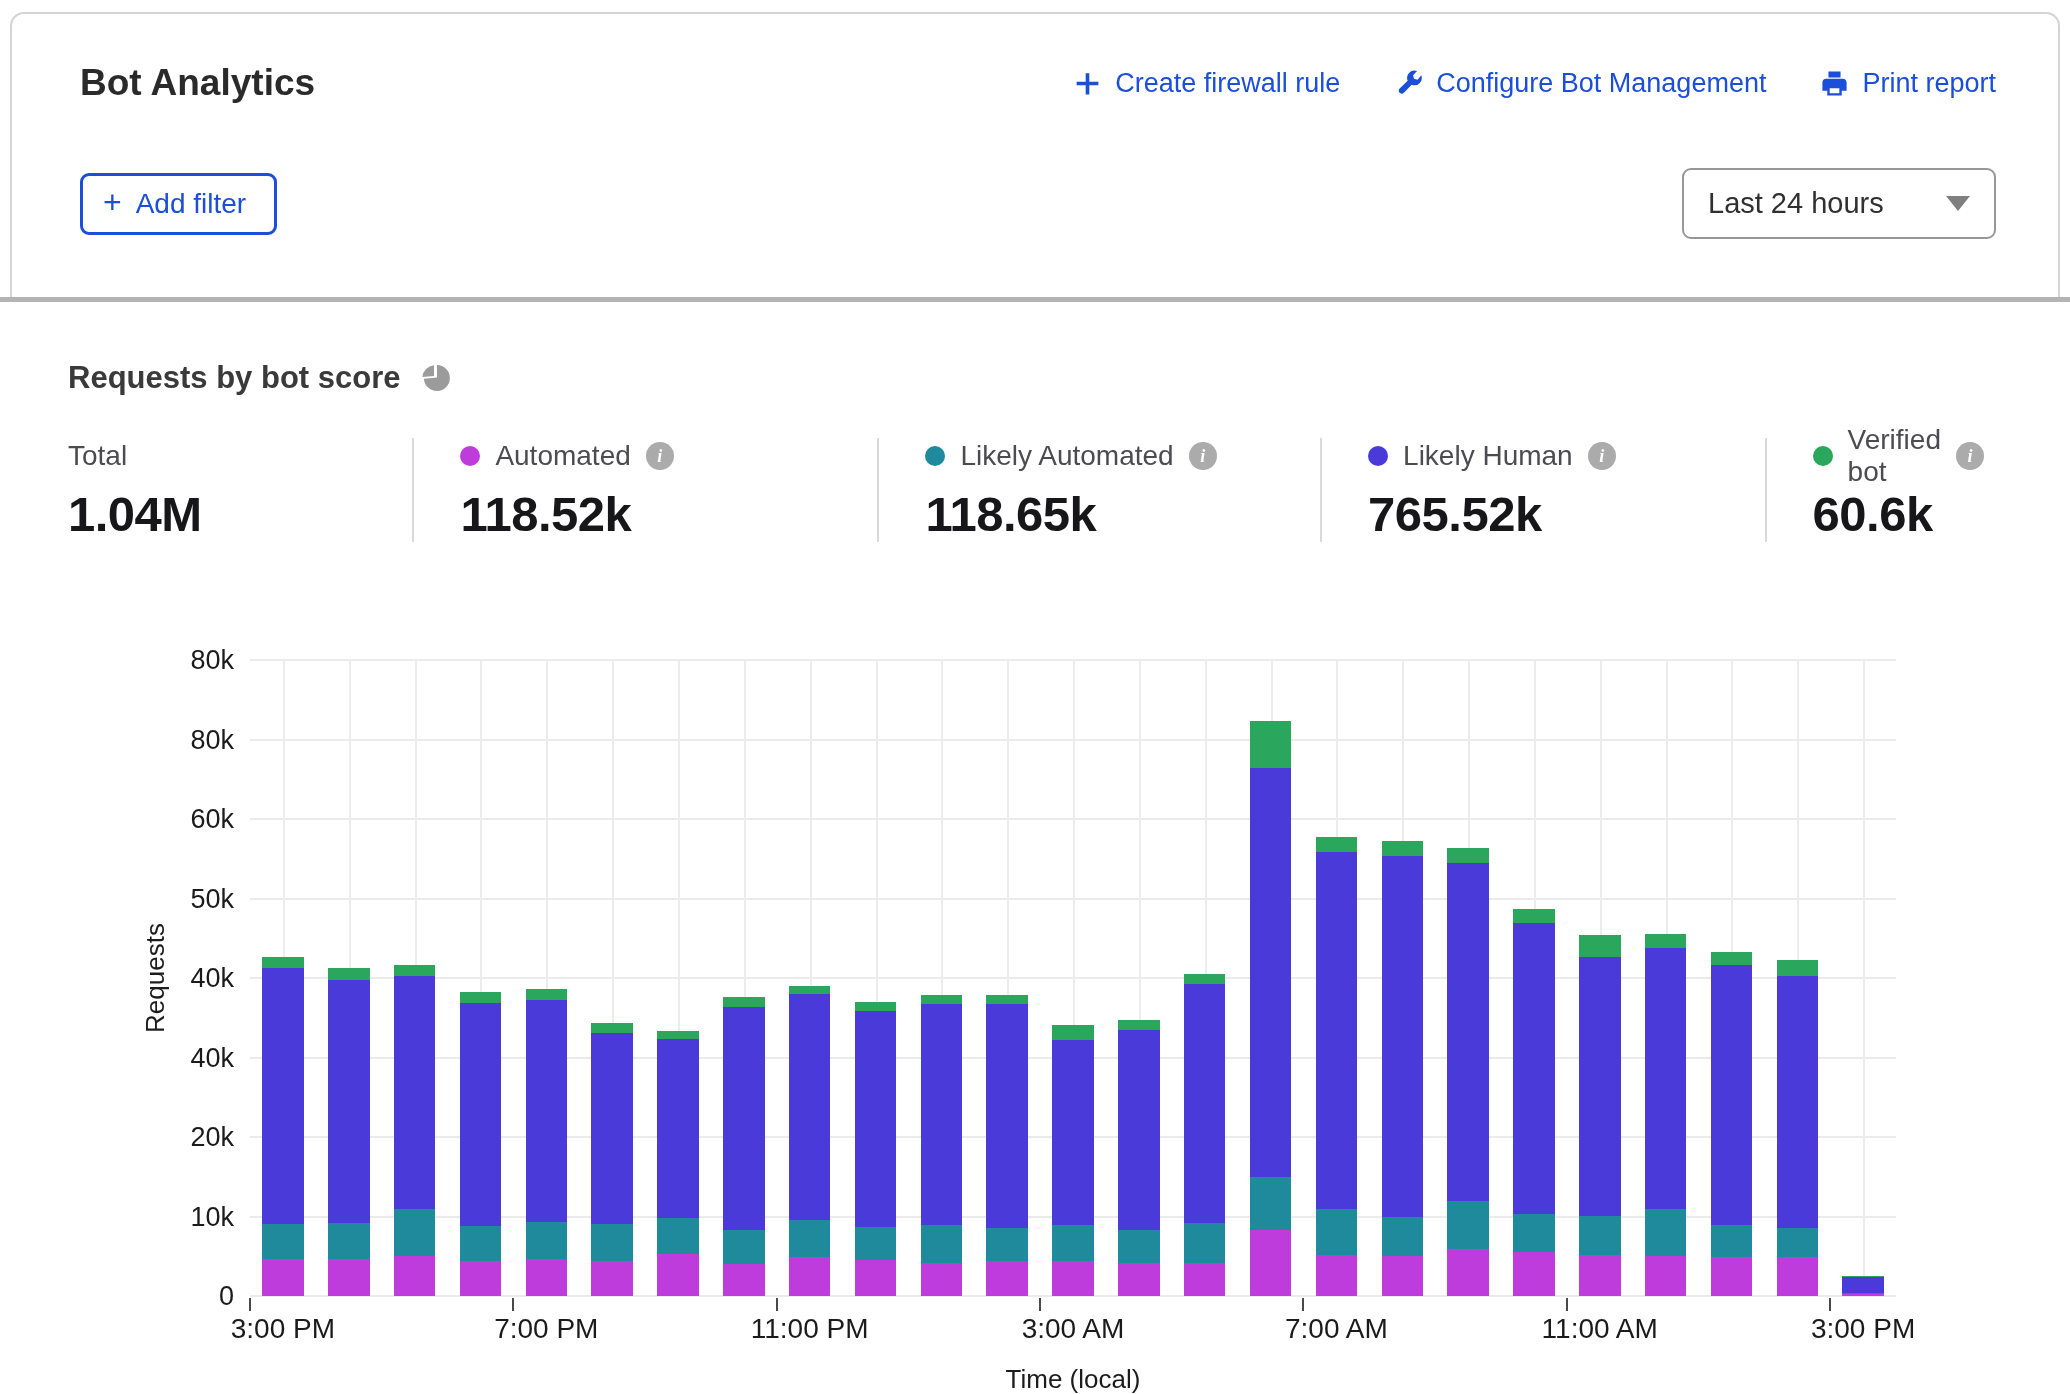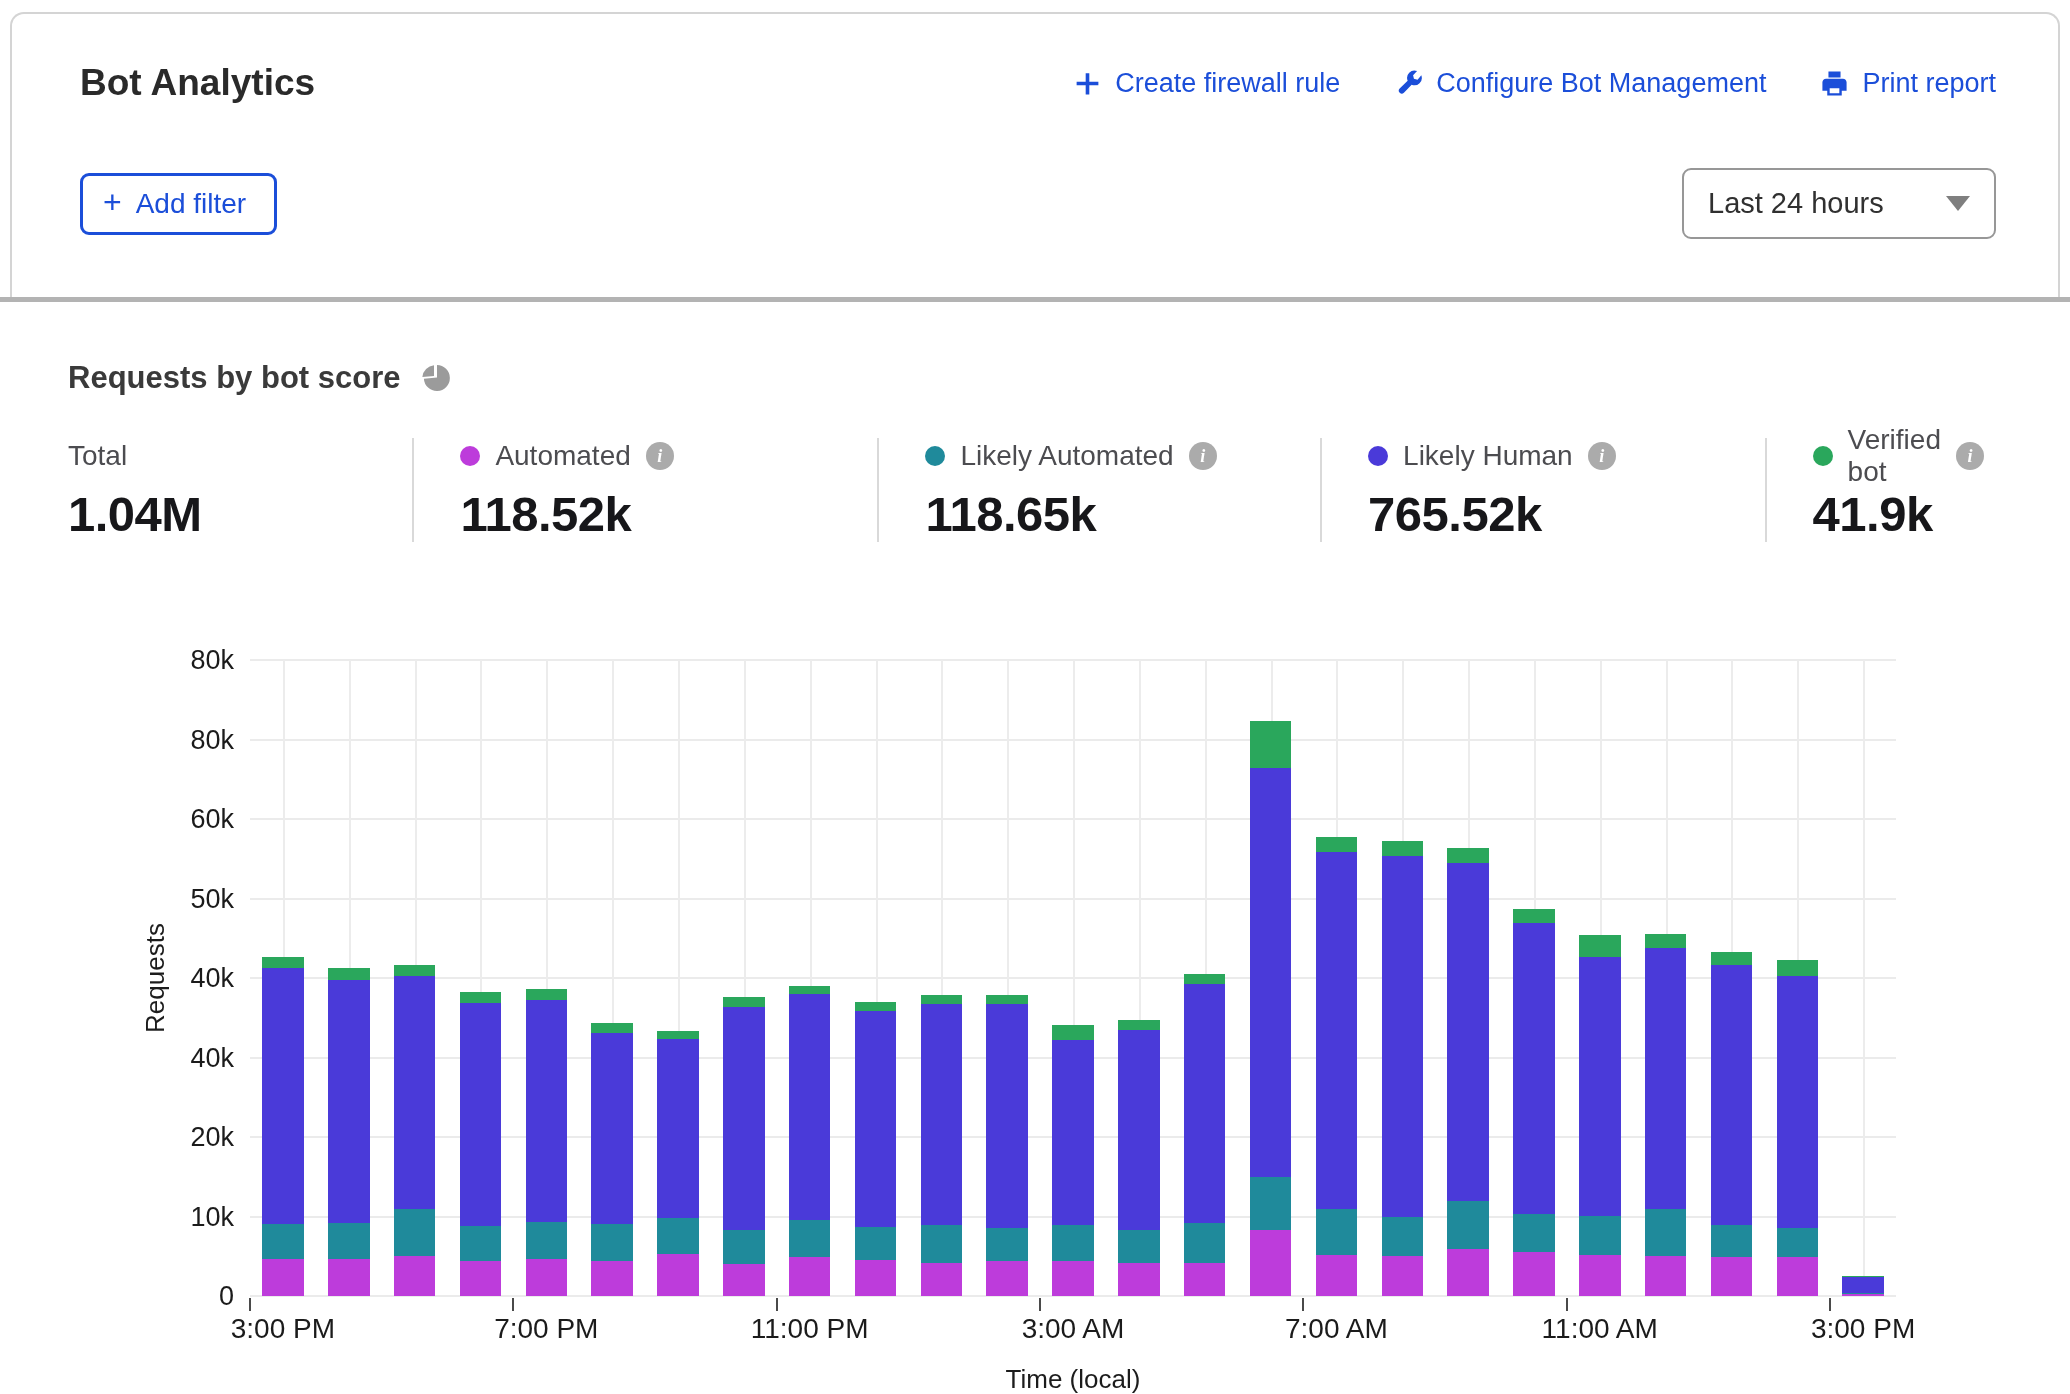--- a/index.html
+++ b/index.html
@@ -153,21 +153,21 @@
             <span class="info">i</span>
           </div>
           <div class="stat-value">765.52k</div>
         </div>
         <div class="stat">
           <div class="stat-label-row">
             <span class="dot" style="background: rgb(42, 167, 92);"></span>
             <span>Verified bot</span>
             <span class="info">i</span>
           </div>
-          <div class="stat-value">41.9k</div>
+          <div class="stat-value">60.6k</div>
         </div>
       </div>
 
     <div class="chart">
       <div class="y-title">Requests</div>
       <div class="plot">
           <div class="gridline" style="bottom: calc(0% - 1px);"></div>
           <div class="ytick" style="bottom: 0%;">0</div>
           <div class="gridline" style="bottom: calc(12.5% - 1px);"></div>
           <div class="ytick" style="bottom: 12.5%;">10k</div>

